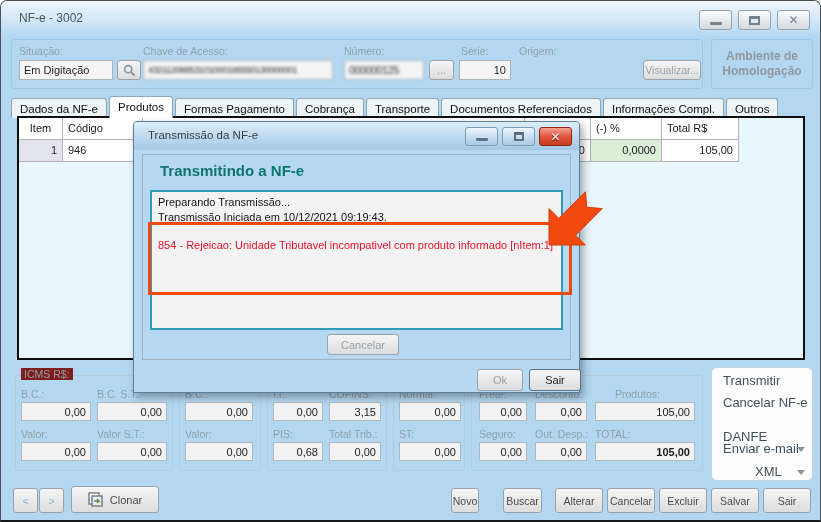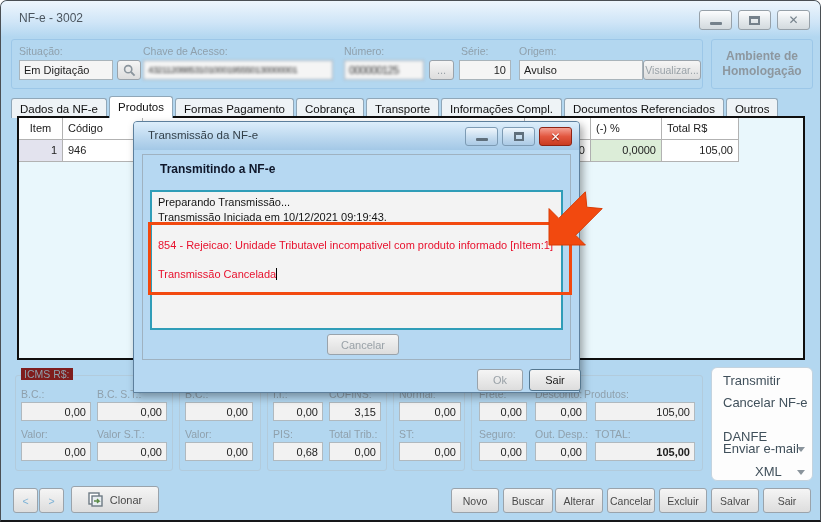--- a/index.html
+++ b/index.html
@@ -71,21 +71,21 @@
   .dlg-title { position:absolute; left:14px; top:7px; font-size:11.5px; color:#33404a; }
   .dlgbtn { position:absolute; top:5px; width:33px; height:19px; border-radius:3px;
     display:flex; align-items:center; justify-content:center; }
   .dlgbtn.blue { background:linear-gradient(#eff6fc,#c6dcef 55%,#abcae5); border:1px solid #7d9bb4; }
   .dlgbtn.red { background:linear-gradient(#f5a093,#e2563f 50%,#c93b21); border:1px solid #8e2314; }
   .dlgbtn .dash { width:12px; height:3px; background:#5f6f7c; border-radius:1px; margin-top:5px; }
   .dlgbtn .box { width:10px; height:9px; border:2px solid #5f6f7c; border-top-width:3px; }
   .dlgbtn .x { color:#fff; font-weight:bold; font-size:12px; line-height:1; text-shadow:0 1px 1px #7a1507; }
   .dlg-groupbox { position:absolute; left:8px; top:32px; width:429px; height:206px;
     border:1px solid #9fb2c1; }
-  .dlg-heading { position:absolute; left:26px; top:40px; font-size:12px; font-weight:bold; color:#0f172a; }
+  .dlg-heading { position:absolute; left:26px; top:40px; font-size:15px; font-weight:bold; color:#0f766e; }
   .logbox { position:absolute; left:16px; top:68px; width:413px; height:140px;
     background:#f3f3f3; border:2px solid #2f9db8; padding:3px 6px; font-size:11px;
     line-height:14.5px; color:#141414; overflow:hidden; }
   .log-blank { height:14px; }
   .log-err { color:#e8112d; }
   .cursorbar { display:inline-block; width:1px; height:12px; background:#000; vertical-align:-2px; }
   .highlight-rect { position:absolute; left:14px; top:100px; width:424px; height:73px;
     border:3px solid #f2490f; z-index:25; }
   .arrow-annot { position:absolute; left:530px; top:170px; z-index:30; }
 </style>
@@ -122,37 +122,36 @@
   <div class="finput masked" style="left:142px; top:59px; width:190px; font-size:9.5px;">43211208853101000195550130000001</div>
 
   <span class="flabel" style="left:343px; top:44px;">Número:</span>
   <div class="finput masked" style="left:343px; top:59px; width:80px;">000000125</div>
   <div class="btn dis" style="left:428px; top:59px; width:25px; height:20px;">...</div>
 
   <span class="flabel" style="left:460px; top:44px;">Série:</span>
   <div class="finput right" style="left:458px; top:59px; width:52px;">10</div>
 
   <span class="flabel" style="left:518px; top:44px;">Origem:</span>
-  <div class="finput" style="left:518px; top:59px; width:124px;">Avulso</div>
 
   <div class="btn dis" style="left:642px; top:59px; width:58px; height:20px; font-size:10.5px;">Visualizar...</div>
 
   <div class="hpanel panel-amb">
     <div>Ambiente de</div>
     <div>Homologação</div>
   </div>
 
   <div class="tabs">
     <span class="tab">Dados da NF-e</span>
     <span class="tab sel">Produtos</span>
     <span class="tab">Formas Pagamento</span>
     <span class="tab">Cobrança</span>
     <span class="tab">Transporte</span>
+    <span class="tab">Documentos Referenciados</span>
     <span class="tab">Informações Compl.</span>
-    <span class="tab">Documentos Referenciados</span>
     <span class="tab">Outros</span>
   </div>
 
   <div class="grid">
     <div class="gc ghead" style="left:0; width:44px; text-align:center;">Item</div>
     <div class="gc ghead" style="left:44px; width:80px;">Código</div>
     <div class="gc ghead" style="left:124px; width:382px;"></div>
     <div class="gc ghead" style="left:506px; width:66px;"></div>
     <div class="gc ghead" style="left:572px; width:71px;">(-) %</div>
     <div class="gc ghead" style="left:643px; width:77px;">Total R$</div>
@@ -197,21 +196,21 @@
 
   <span class="flabel" style="left:398px; top:387px;">Normal:</span>
   <div class="tval" style="left:398px; top:401px; width:62px;">0,00</div>
   <span class="flabel" style="left:398px; top:427px;">ST:</span>
   <div class="tval" style="left:398px; top:441px; width:62px;">0,00</div>
 
   <span class="flabel" style="left:478px; top:387px;">Frete:</span>
   <div class="tval" style="left:478px; top:401px; width:48px;">0,00</div>
   <span class="flabel" style="left:534px; top:387px;">Desconto:</span>
   <div class="tval" style="left:534px; top:401px; width:52px;">0,00</div>
-  <span class="flabel" style="left:583px; top:387px;">Produtos:</span>
+  <span class="flabel" style="left:614px; top:387px;">Produtos:</span>
   <div class="tval" style="left:594px; top:401px; width:100px;">105,00</div>
   <span class="flabel" style="left:478px; top:427px;">Seguro:</span>
   <div class="tval" style="left:478px; top:441px; width:48px;">0,00</div>
   <span class="flabel" style="left:534px; top:427px;">Out. Desp.:</span>
   <div class="tval" style="left:534px; top:441px; width:52px;">0,00</div>
   <span class="flabel" style="left:594px; top:427px;">TOTAL:</span>
   <div class="tval bold" style="left:594px; top:441px; width:100px;">105,00</div>
 
   <div class="actions"></div>
   <span class="act" style="left:722px; top:372px;">Transmitir</span>
@@ -225,22 +224,22 @@
   <div class="btn bbtn" style="left:12px; width:25px; color:#7fb3d6;">&lt;</div>
   <div class="btn bbtn" style="left:38px; width:25px; color:#7fb3d6;">&gt;</div>
   <div class="btn" style="left:70px; top:485px; width:88px; height:27px; gap:6px;">
     <svg width="16" height="15" viewBox="0 0 16 15">
       <rect x="1" y="1" width="10" height="11" fill="#fff" stroke="#6d7a84" stroke-width="1.4"></rect>
       <rect x="4" y="4" width="10" height="10" fill="#e9eef2" stroke="#6d7a84" stroke-width="1.4"></rect>
       <path d="M6 9 l5 0 l-2 -2 m2 2 l-2 2" stroke="#5a8a46" stroke-width="1.4" fill="none"></path>
     </svg>
     <span>Clonar</span>
   </div>
-  <div class="btn bbtn" style="left:450px; width:48px;">Novo</div>
-  <div class="btn bbtn" style="left:502px; width:50px;">Buscar</div>
+  <div class="btn bbtn" style="left:450px; width:28px;">Novo</div>
+  <div class="btn bbtn" style="left:502px; width:39px;">Buscar</div>
   <div class="btn bbtn" style="left:554px; width:48px;">Alterar</div>
   <div class="btn bbtn" style="left:606px; width:48px;">Cancelar</div>
   <div class="btn bbtn" style="left:658px; width:48px;">Excluir</div>
   <div class="btn bbtn" style="left:710px; width:48px;">Salvar</div>
   <div class="btn bbtn" style="left:762px; width:48px;">Sair</div>
 
   <div class="dialog">
     <div class="dlg-titlebar">
       <span class="dlg-title">Transmissão da NF-e</span>
       <div class="dlgbtn blue" style="right:81px;">
@@ -256,21 +255,20 @@
 
     <div class="dlg-groupbox"></div>
     <div class="dlg-heading">Transmitindo a NF-e</div>
 
     <div class="logbox">
       <div>Preparando Transmissão...</div>
       <div>Transmissão Iniciada em 10/12/2021 09:19:43.</div>
       <div class="log-blank"></div>
       <div class="log-err">854 - Rejeicao: Unidade Tributavel incompativel com produto informado [nItem:1]</div>
       <div class="log-blank"></div>
-      <div class="log-err"><span>Transmissão Cancelada</span><span class="cursorbar"></span></div>
     </div>
 
     <div class="highlight-rect"></div>
 
     <div class="btn dis" style="left:193px; top:212px; width:72px; height:21px;">Cancelar</div>
     <div class="btn dis" style="left:343px; top:247px; width:46px; height:22px;">Ok</div>
     <div class="btn" style="left:395px; top:247px; width:52px; height:22px; border-color:#55778f; color:#1c1c1c;">Sair</div>
   </div>
 
   <svg class="arrow-annot" width="80" height="84" viewBox="0 0 80 84">

